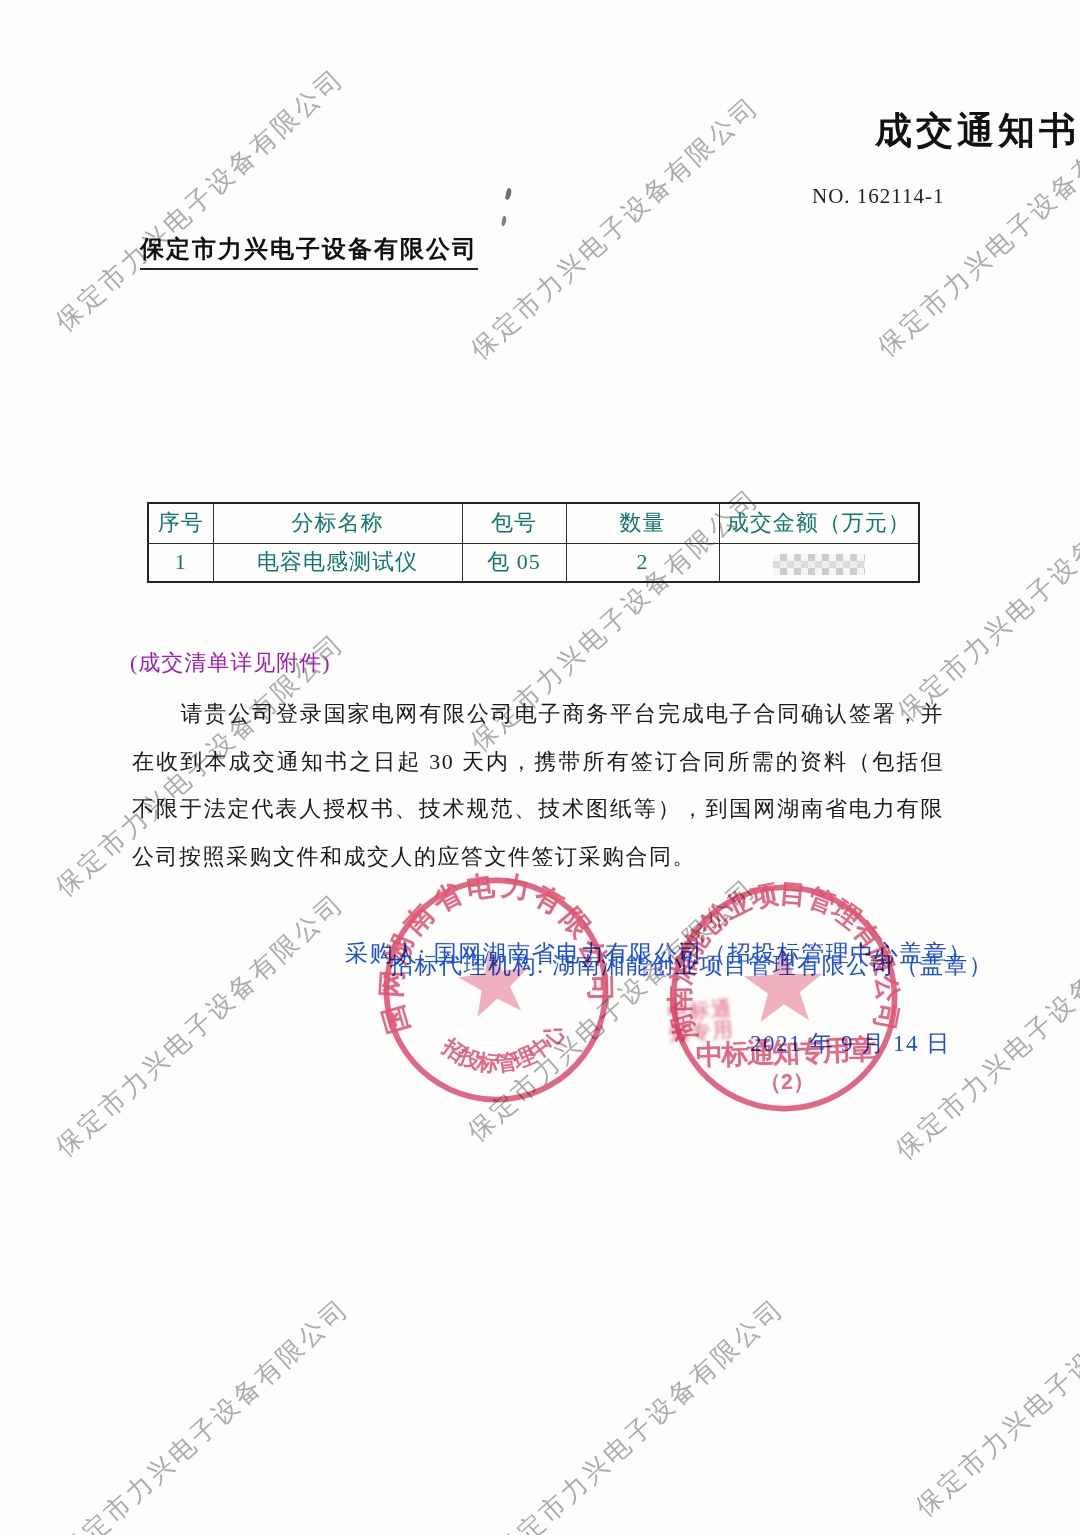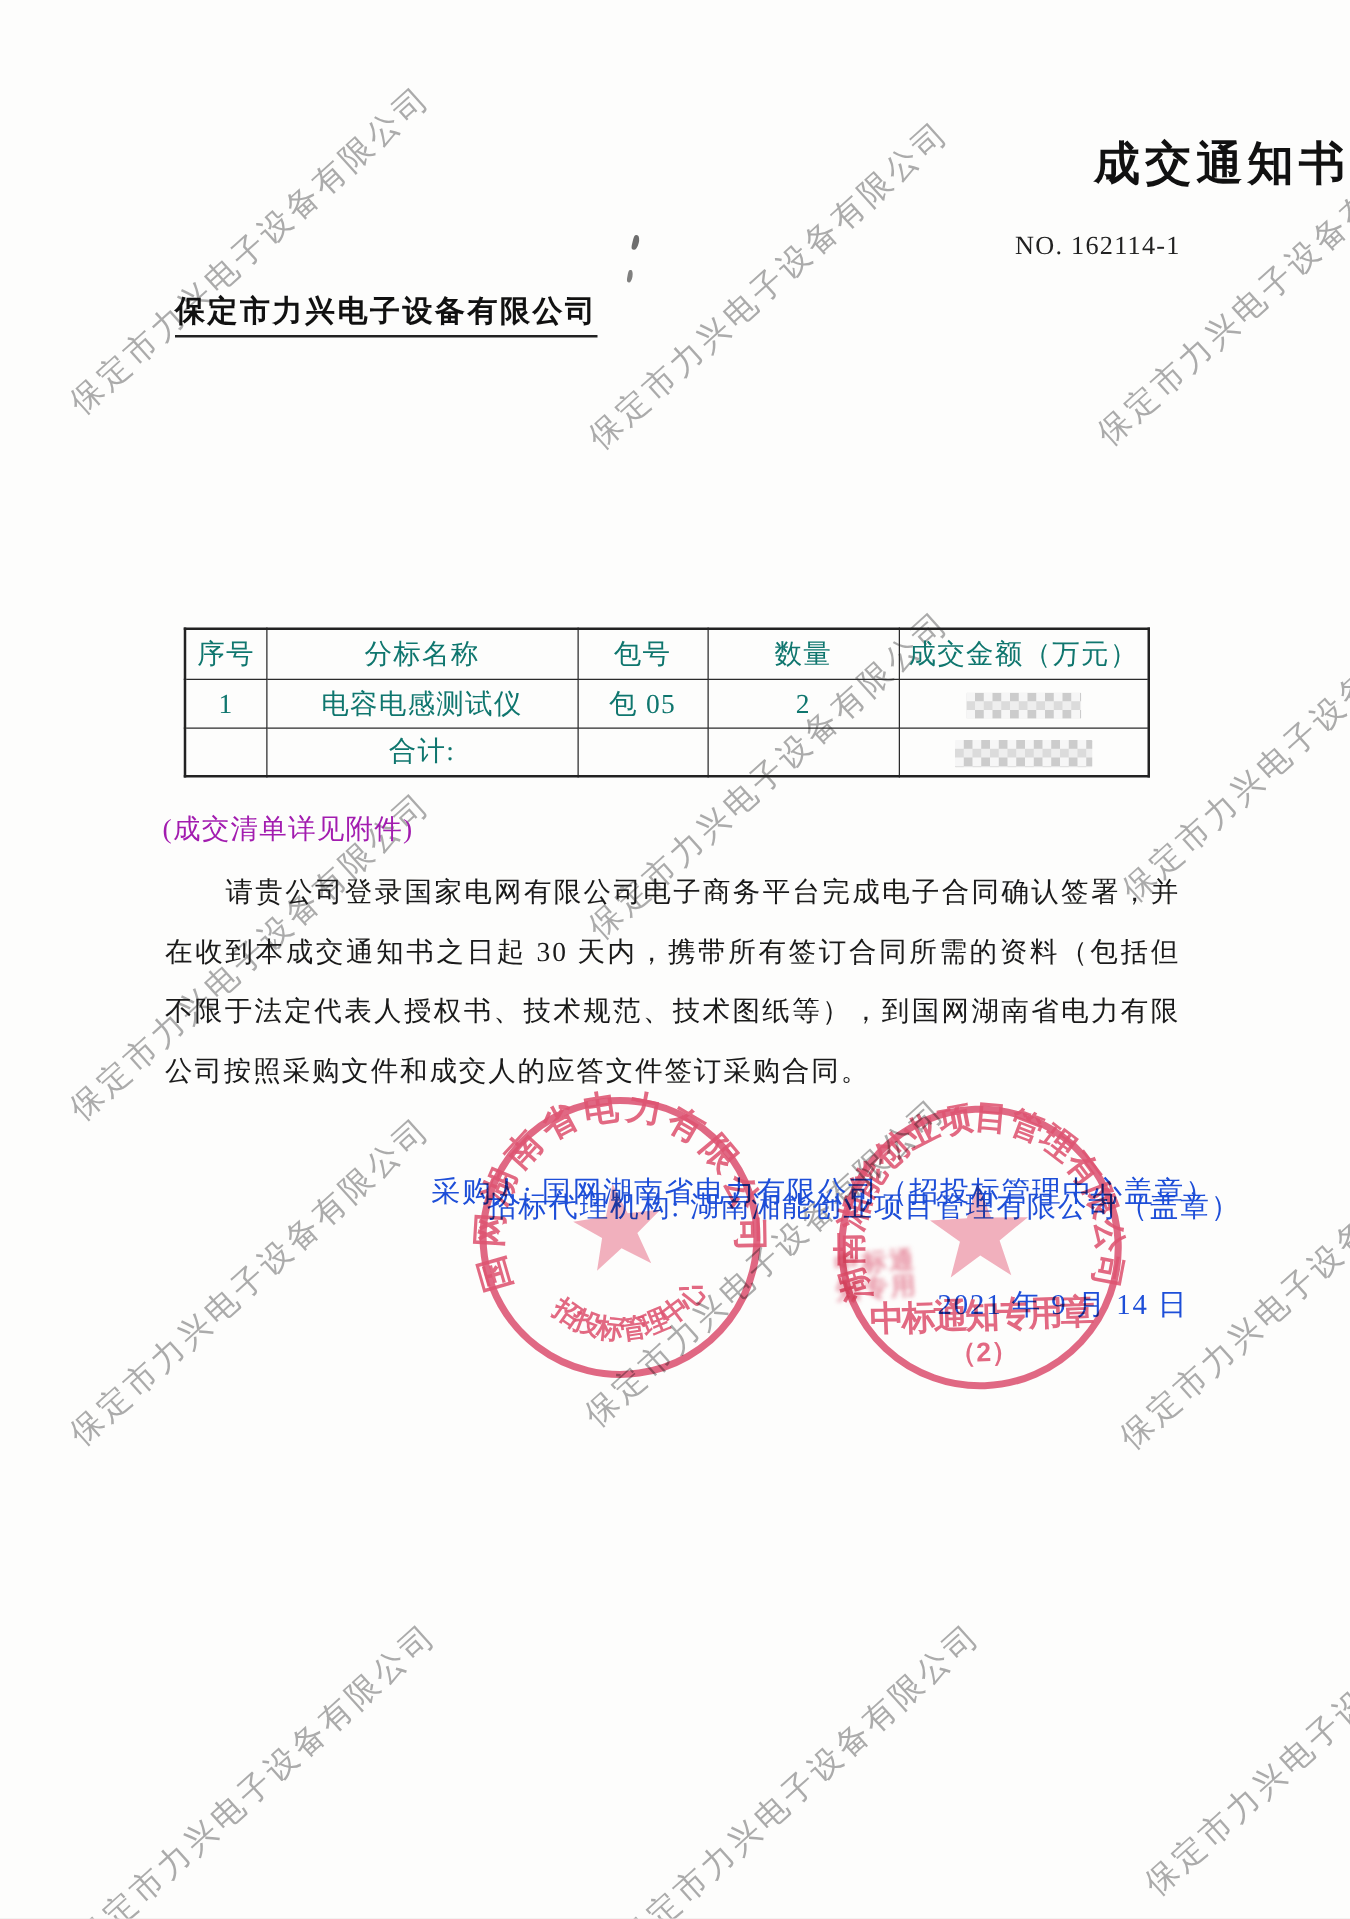--- a/index.html
+++ b/index.html
@@ -146,27 +146,20 @@
         <th>数量</th>
         <th>成交金额（万元）</th>
       </tr>
       <tr class="trow">
         <td>1</td>
         <td>电容电感测试仪</td>
         <td>包 05</td>
         <td>2</td>
         <td><span class="mosaic mosaic-1"></span></td>
       </tr>
-      <tr class="trow">
-        <td></td>
-        <td>合计:</td>
-        <td></td>
-        <td></td>
-        <td><span class="mosaic mosaic-2"></span></td>
-      </tr>
     </tbody>
       </table>
 
     <div class="attach">(成交清单详见附件)</div>
 
     <div class="para para2">请贵公司登录国家电网有限公司电子商务平台完成电子合同确认签署，并在收到本成交通知书之日起 30 天内，携带所有签订合同所需的资料（包括但不限于法定代表人授权书、技术规范、技术图纸等），到国网湖南省电力有限公司按照采购文件和成交人的应答文件签订采购合同。</div>
 
     <div class="sig sig-buyer">采购人: 国网湖南省电力有限公司（招投标管理中心盖章）</div>
     <div class="sig sig-agency">招标代理机构: 湖南湘能创业项目管理有限公司（盖章）</div>
     <div class="sig sig-date">2021 年 9 月 14 日</div>

